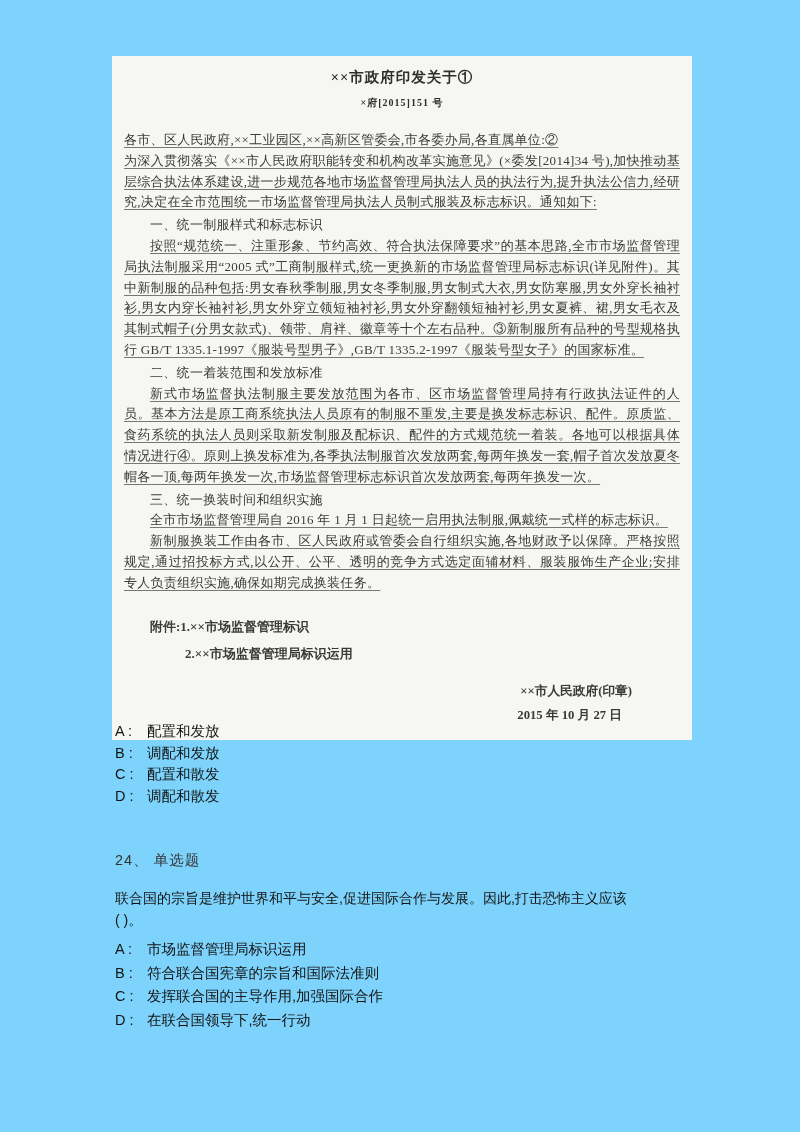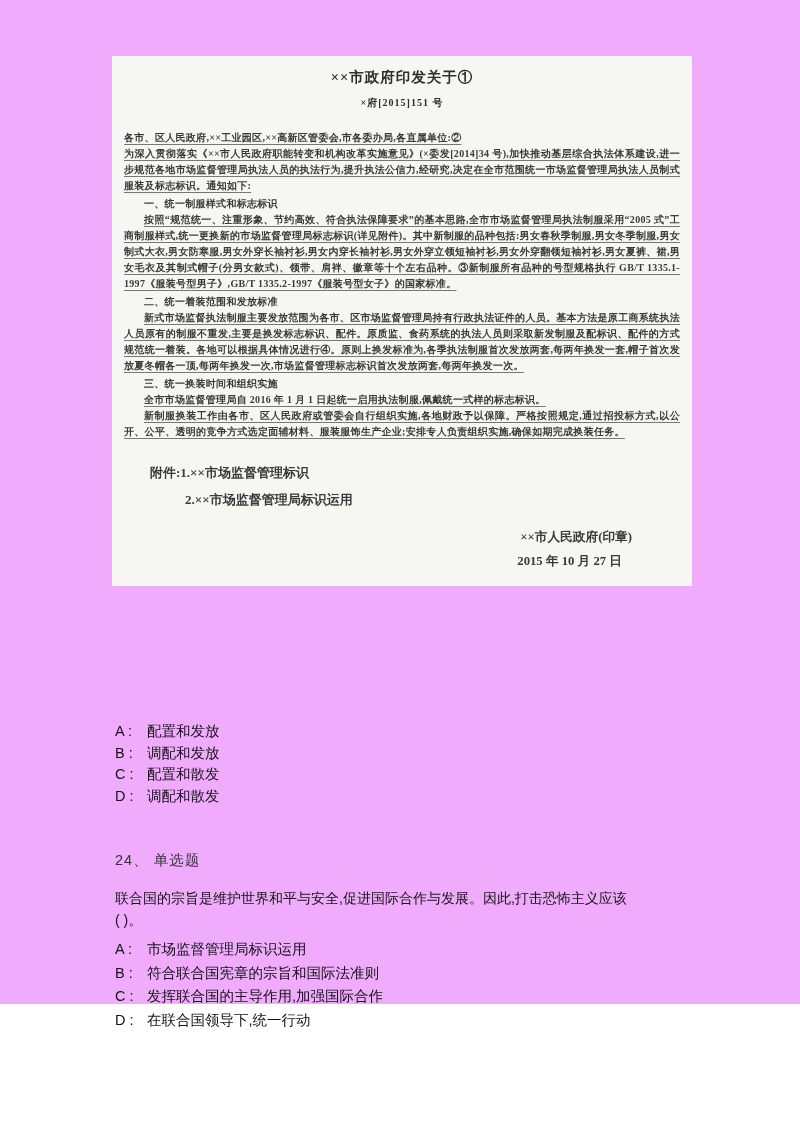--- a/index.html
+++ b/index.html
@@ -2,41 +2,41 @@
 <html><head>
 <meta charset="utf-8">
 <style>
   * { margin: 0; padding: 0; box-sizing: border-box; }
   html, body { background: #ffffff; }
   body {
     width: 800px; height: 1132px; overflow: hidden;
     font-family: "Liberation Sans", sans-serif;
     color: #1f1f1f;
   }
-  .page { position: relative; width: 800px; height: 1004px; background: #f0abfc; }
+  .page { position: relative; width: 800px; height: 1132px; background: #7dd3fc; }
 
   
   .scan {
     position: absolute; left: 112px; top: 56px; width: 580px;
     background: #f6f6f3;
     padding: 10px 12px 16px 12px;
     font-family: "Liberation Serif", serif;
     color: #3a3a3a;
   }
   .doc-title {
     text-align: center; font-size: 14.5px; font-weight: bold;
     color: #2e2e2e; letter-spacing: 1px; margin-top: 2px;
   }
   .doc-number {
     text-align: center; font-size: 10px; font-weight: bold;
     color: #2e2e2e; margin-top: 9px; margin-bottom: 20px; letter-spacing: 1px;
   }
   .doc-body p {
-    font-size: 10px; line-height: 1.6; text-align: justify;
-    font-weight: 700; letter-spacing: 0.3px;
+    font-size: 13px; line-height: 1.6; text-align: justify;
+    font-weight: 400; letter-spacing: 0.3px;
   }
   .doc-body p.flush { text-indent: 0; }
   .doc-body p.indent { text-indent: 2em; }
   .doc-body p.sec-title { margin-top: 2px; }
   .doc-body p.u {
     text-decoration: underline;
     text-decoration-color: #777;
     text-decoration-thickness: 1px;
     text-underline-offset: 3px;
   }

